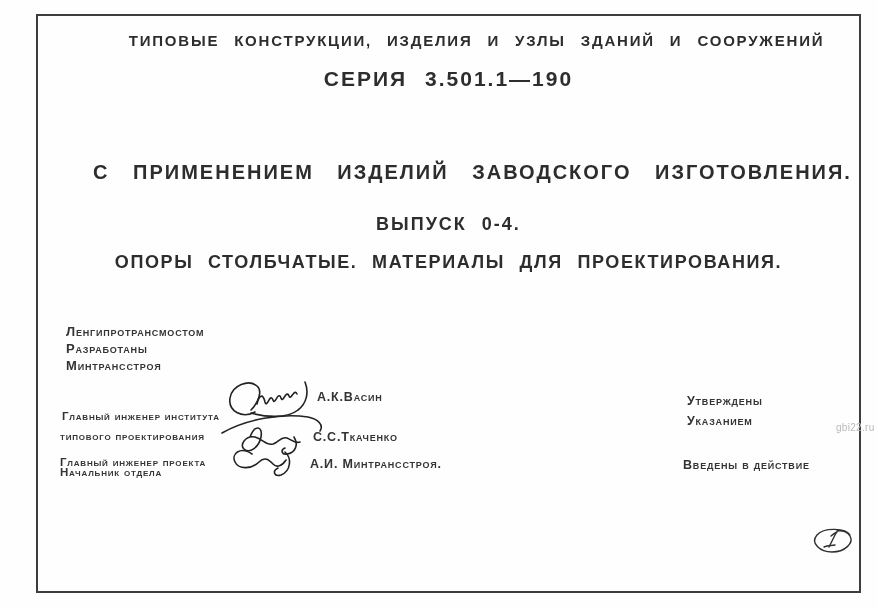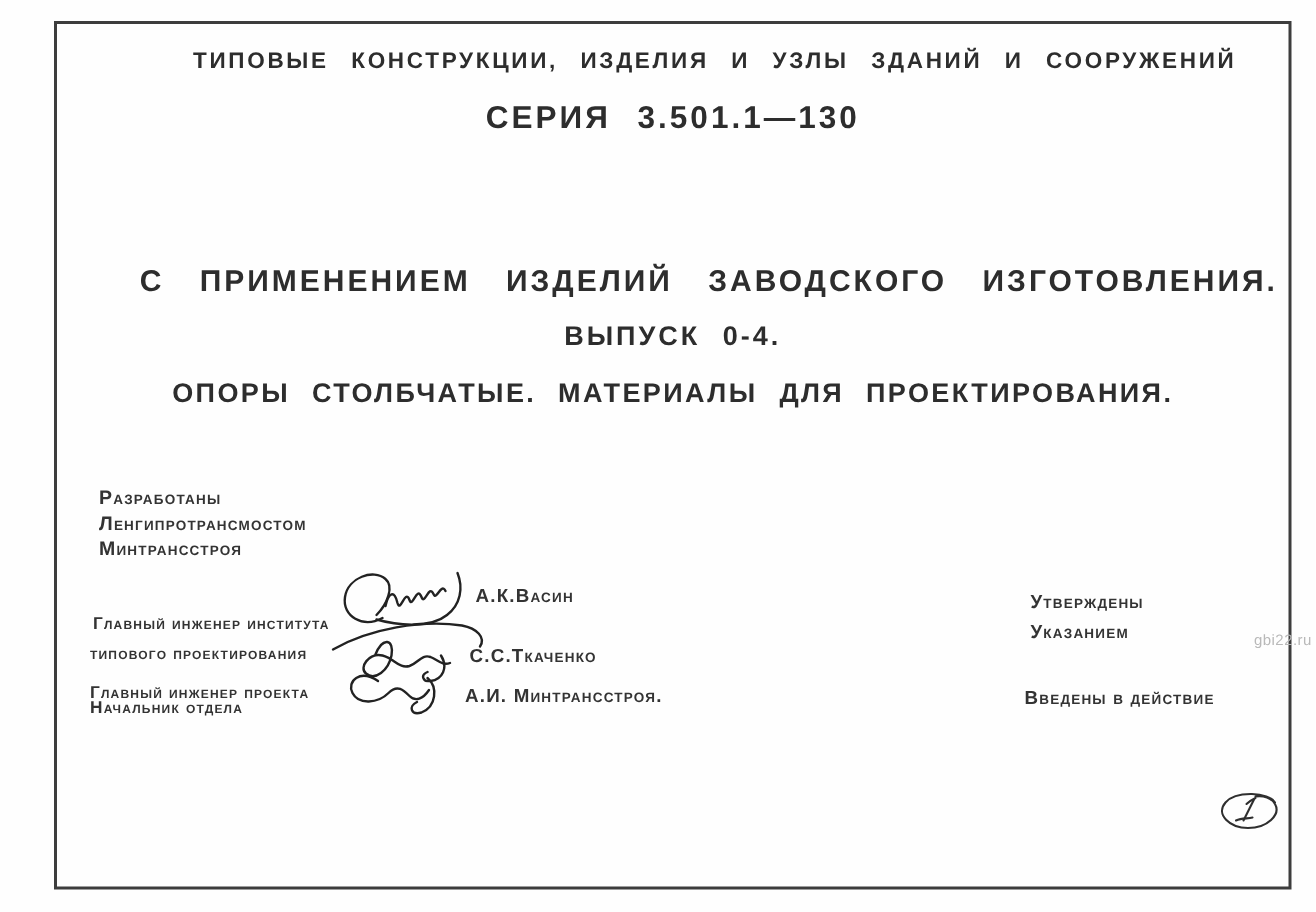--- a/index.html
+++ b/index.html
@@ -25,21 +25,21 @@
     position: absolute;
     left: 36px;
     width: 825px;
     text-align: center;
     white-space: nowrap;
     color: #2d2d2d;
   }
   .l-header   { top: 32px;  font-size: 15px; letter-spacing: 1.8px; word-spacing: 9px;  font-weight: 700; margin-left: 28px; }
   .l-series   { top: 67px;  font-size: 21px; letter-spacing: 2px;   word-spacing: 10px; font-weight: 600; }
   .l-title1   { top: 111px; font-size: 20px; letter-spacing: 2.2px; word-spacing: 16px; font-weight: 600; }
-  .l-title2   { top: 177px; font-size: 20px; letter-spacing: 2px;   word-spacing: 16px; font-weight: 600; padding-left: 48px; }
+  .l-title2   { top: 161px; font-size: 20px; letter-spacing: 2px;   word-spacing: 16px; font-weight: 600; padding-left: 48px; }
   .l-issue    { top: 214px; font-size: 18px; letter-spacing: 2px;   word-spacing: 8px;  font-weight: 600; }
   .l-subtitle { top: 252px; font-size: 18px; letter-spacing: 1.6px; word-spacing: 8px;  font-weight: 600; }
 
   .sc {
     font-variant: small-caps;
     letter-spacing: 0.8px;
     color: #333;
     white-space: nowrap;
     position: absolute;
   }
@@ -77,28 +77,28 @@
   }
 </style>
 </head>
 <body>
 
 <div class="sheet">
 
   <div class="frame"></div>
 
   <div class="cline l-header">ТИПОВЫЕ КОНСТРУКЦИИ, ИЗДЕЛИЯ И УЗЛЫ ЗДАНИЙ И СООРУЖЕНИЙ</div>
-  <div class="cline l-series">СЕРИЯ 3.501.1—130</div>
+  <div class="cline l-series">СЕРИЯ 3.501.1—190</div>
   <div class="cline l-title2">С ПРИМЕНЕНИЕМ ИЗДЕЛИЙ ЗАВОДСКОГО  ИЗГОТОВЛЕНИЯ.</div>
   <div class="cline l-issue">ВЫПУСК 0-4.</div>
   <div class="cline l-subtitle">ОПОРЫ СТОЛБЧАТЫЕ. МАТЕРИАЛЫ ДЛЯ ПРОЕКТИРОВАНИЯ.</div>
 
   <div class="sc dev-block">
+    <div>Ленгипротрансмостом</div>
     <div>Разработаны</div>
-    <div>Ленгипротрансмостом</div>
     <div>Минтрансстроя</div>
   </div>
 
   <div class="sc role" style="left:62px; top:390px;margin-top:20px;">Главный инженер института</div>
   <div class="sc name" style="left:317px; top:390px;">А.К.Васин</div>
   <svg class="sig" style="left:222px; top:377px;" width="100" height="44" viewBox="0 0 100 44">
     <path d="M33,35 C20,42 6,34 8,21 C10,8 27,2 35,9 C41,14 36,26 29,33"></path>
     <path d="M35,27 c2,-9 6,-11 8,-2 c2,7 5,-10 8,-2 c2,6 5,-10 8,-2 c2,6 5,-9 8,-2 c2,5 5,-8 8,-2"></path>
     <path d="M83,5 c4,10 2,21 -7,28 c-11,9 -33,7 -47,3"></path>
   </svg>

